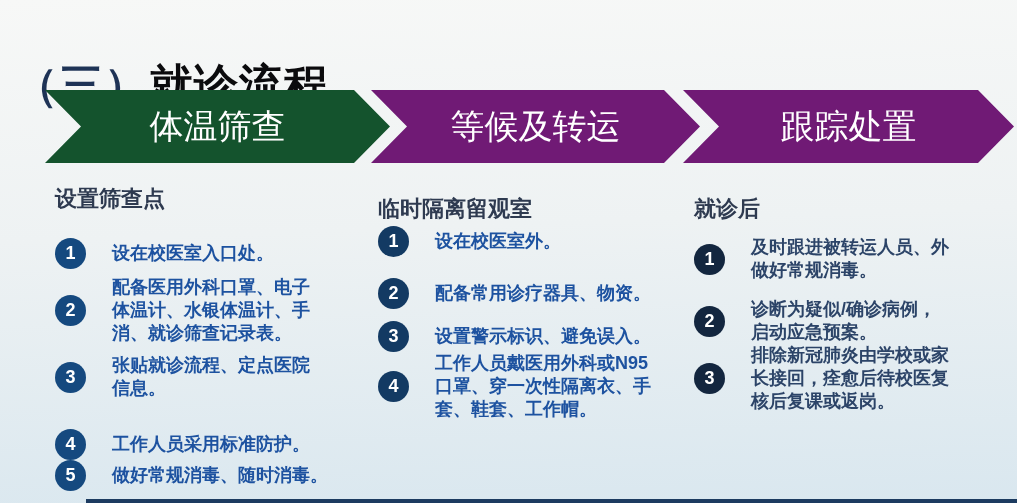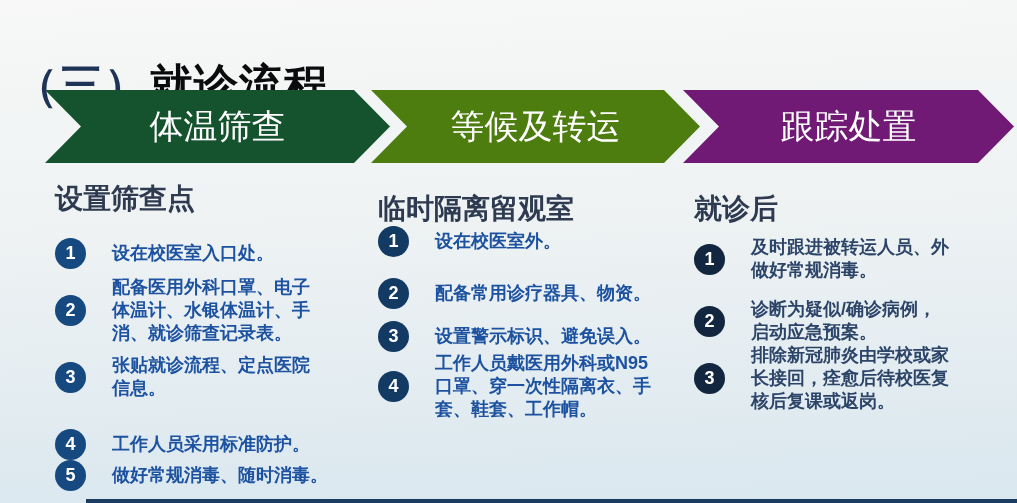--- a/index.html
+++ b/index.html
@@ -19,29 +19,29 @@
   
   .steps{position:absolute;left:0;top:90px;height:73px;width:1017px;}
   .step{
     position:absolute;top:0;height:73px;
     display:flex;align-items:center;justify-content:center;
     padding:0 36px;box-sizing:border-box;
     color:#ffffff;font-size:34px;font-weight:500;white-space:nowrap;
     clip-path:polygon(0 0,calc(100% - 36px) 0,100% 50%,calc(100% - 36px) 100%,0 100%,36px 50%);
   }
   .step.s1{left:45px;width:345px;background:#14532d;}
-  .step.s2{left:371px;width:329px;background:#4d7c0f;}
+  .step.s2{left:371px;width:329px;background:#701a75;}
   .step.s3{left:683px;width:331px;background:#701a75;}
 
   
   .col{position:absolute;width:280px;}
   .col.c1{left:55px;top:186px;}
   .col.c2{left:378px;top:196px;}
   .col.c3{left:694px;top:196px;}
-  .col-header{font-size:28px;font-weight:700;color:#2e3a50;line-height:26px;}
+  .col-header{font-size:22px;font-weight:700;color:#2e3a50;line-height:26px;}
   .c1 .col-header{margin-bottom:26px;}
   .c2 .col-header{margin-bottom:4px;}
   .c3 .col-header{margin-bottom:14px;}
 
   .item{display:flex;align-items:center;}
   .num{
     flex:0 0 31px;width:31px;height:31px;border-radius:50%;
     display:inline-flex;align-items:center;justify-content:center;
     color:#ffffff;font-size:18px;font-weight:700;
   }

